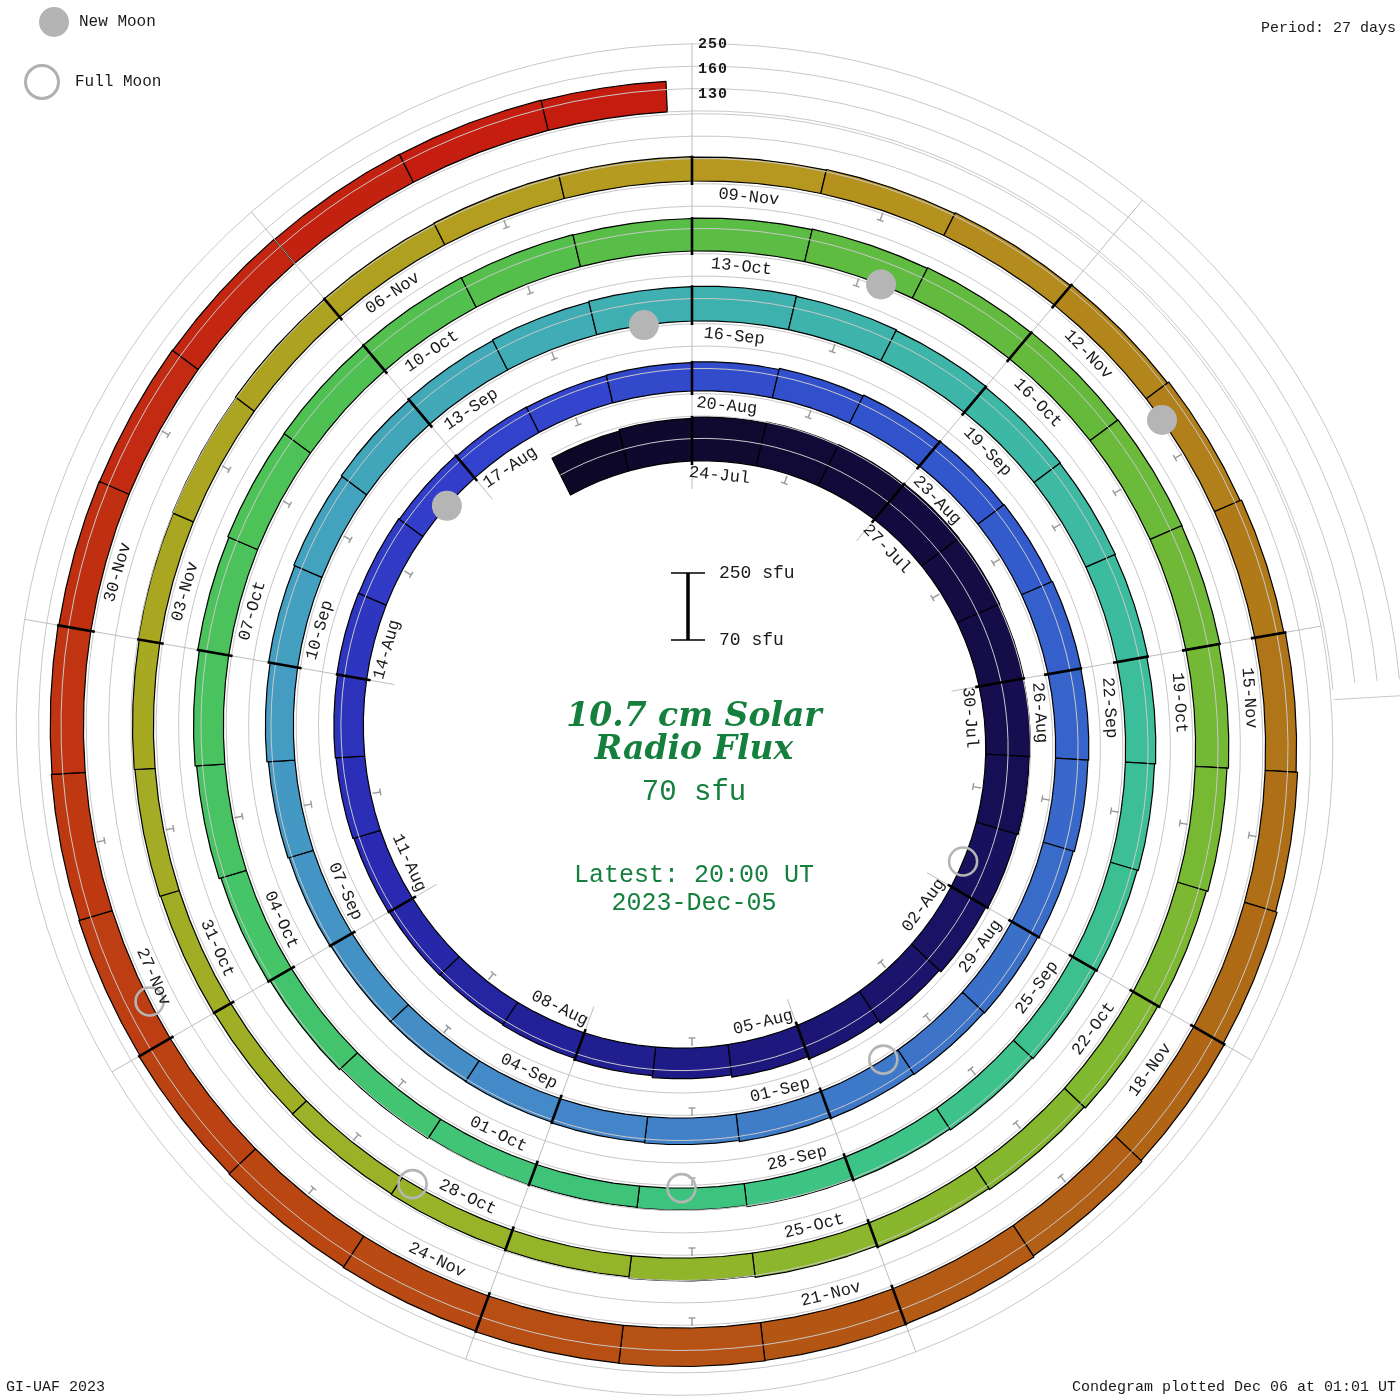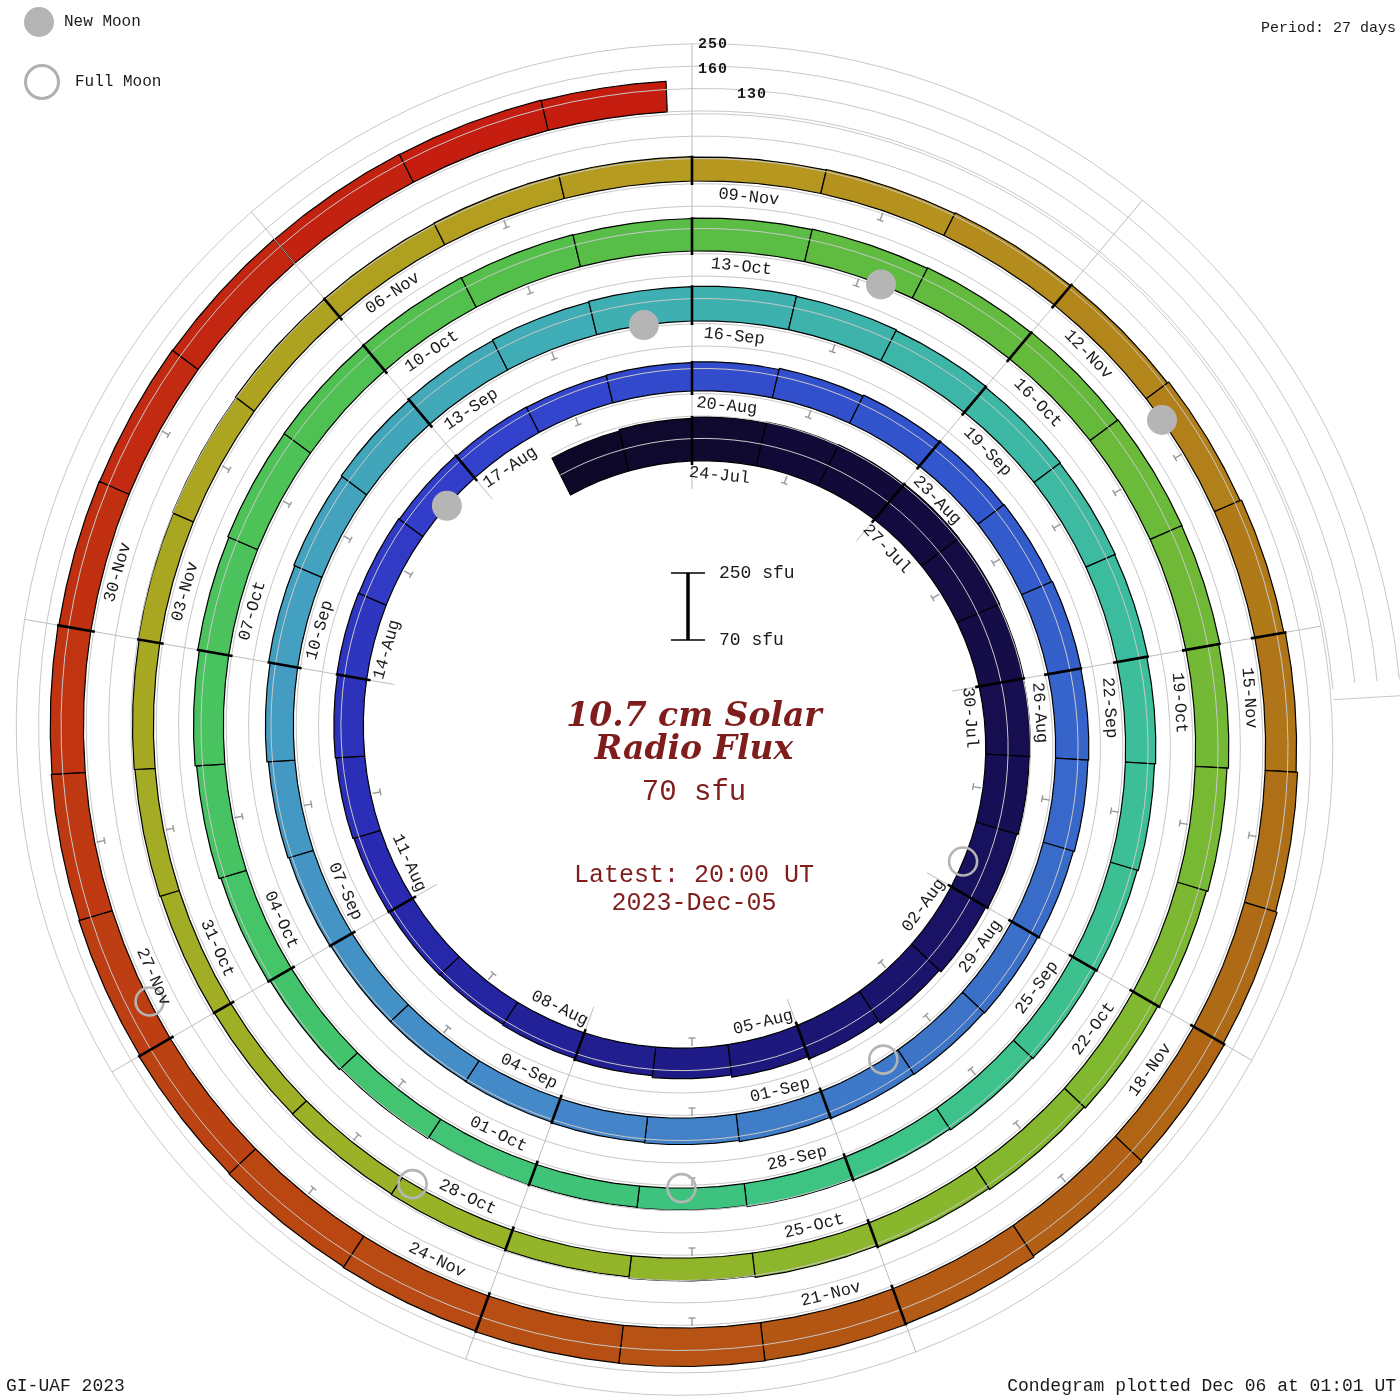--- a/index.html
+++ b/index.html
@@ -9,24 +9,24 @@
   }
   .stage svg{position:absolute;left:0;top:0;}
   .abs{position:absolute;white-space:nowrap;}
   .legend-item{position:absolute;display:flex;align-items:center;gap:10px;}
   .moon-swatch{width:30px;height:30px;border-radius:50%;}
   .moon-new{background:#b4b4b4;}
   .moon-full{background:#ffffff;border:3px solid #b0b0b0;}
   .legend-label{font-size:16px;color:#1a1a1a;}
   .period-label{right:4px;top:20px;font-size:15px;text-align:right;}
   .radial-scale{left:698px;font-size:15px;font-weight:bold;letter-spacing:1px;}
-  .footer{bottom:4px;font-size:18px;}
+  .footer{bottom:4px;font-size:15px;}
   .footer-left{left:6px;}
   .footer-right{right:4px;text-align:center;}
-  .center-text{left:0;width:1388px;text-align:center;color:#7f1d1d;}
+  .center-text{left:0;width:1388px;text-align:center;color:#15803d;}
   .ctr-title{top:698px;font-family:"DejaVu Serif", serif;font-style:italic;font-weight:bold;
              font-size:33px;line-height:33px;}
   .ctr-sfu{top:776px;font-size:29px;}
   .ctr-latest{top:862px;font-size:25px;line-height:28px;}
 </style>
 </head>
 <body>
 
 <div class="stage">
 
@@ -383,34 +383,34 @@
         <line x1="688" y1="573" x2="688" y2="640" stroke-width="3.5"></line>
         <line x1="671" y1="573" x2="705" y2="573" stroke-width="1.4"></line>
         <line x1="671" y1="640" x2="705" y2="640" stroke-width="1.4"></line>
       </g>
       <g fill="#1a1a1a" font-size="18" font-family="Liberation Mono, monospace">
         <text x="719" y="573" dominant-baseline="central">250 sfu</text>
         <text x="719" y="640" dominant-baseline="central">70 sfu</text>
       </g>
     </svg>
 
-  <div class="legend-item" style="left:24px;top:7px;">
+  <div class="legend-item" style="left:39px;top:7px;">
     <span class="moon-swatch moon-new"></span>
     <span class="legend-label">New Moon</span>
   </div>
   <div class="legend-item" style="left:24px;top:64px;gap:15px;">
     <span class="moon-swatch moon-full"></span>
     <span class="legend-label">Full Moon</span>
   </div>
 
   <div class="abs period-label">Period: 27 days</div>
 
   <div class="abs radial-scale" style="top:36px;">250</div>
   <div class="abs radial-scale" style="top:61px;">160</div>
-  <div class="abs radial-scale" style="top:86px;margin-left:39px;">130</div>
+  <div class="abs radial-scale" style="top:86px;">130</div>
 
   <div class="abs center-text ctr-title">
     <div>10.7 cm Solar</div>
     <div>Radio Flux</div>
   </div>
   <div class="abs center-text ctr-sfu">70 sfu</div>
   <div class="abs center-text ctr-latest">
     <div>Latest: 20:00 UT</div>
     <div>2023-Dec-05</div>
   </div>

